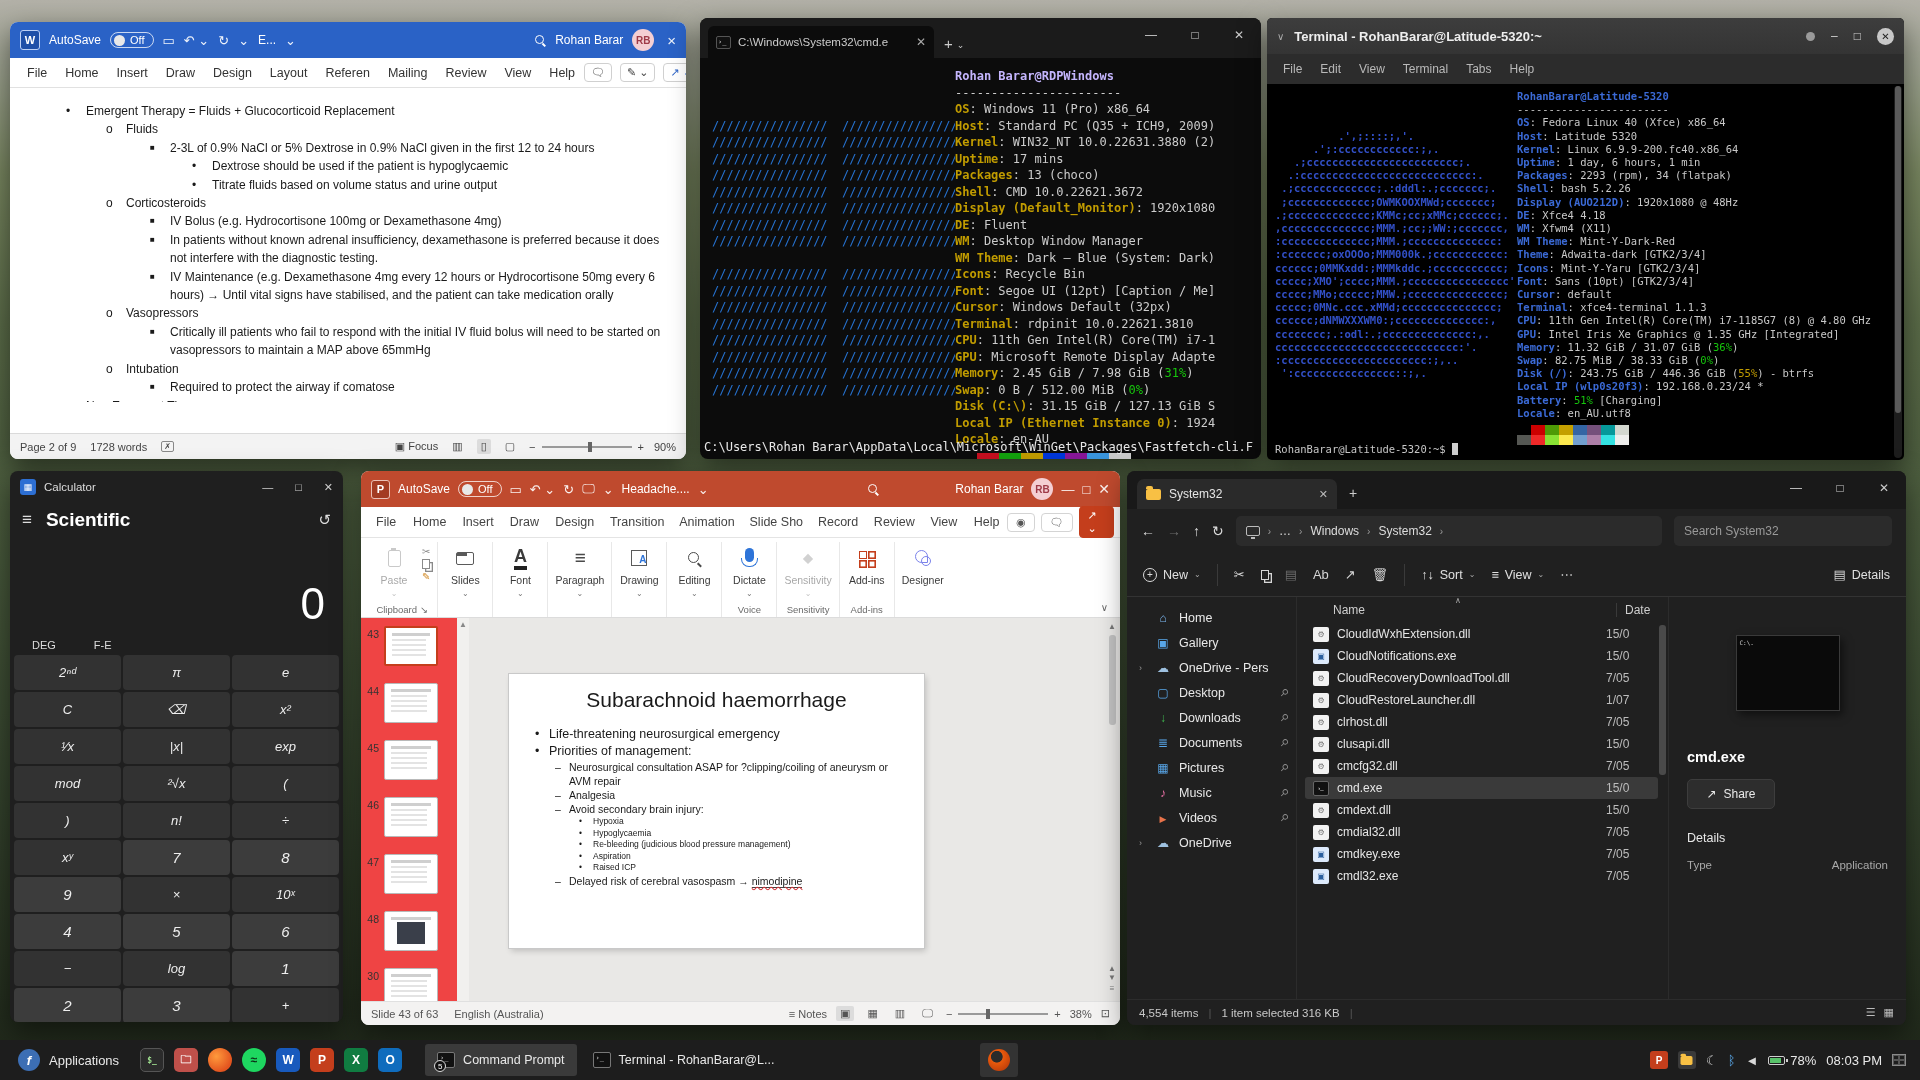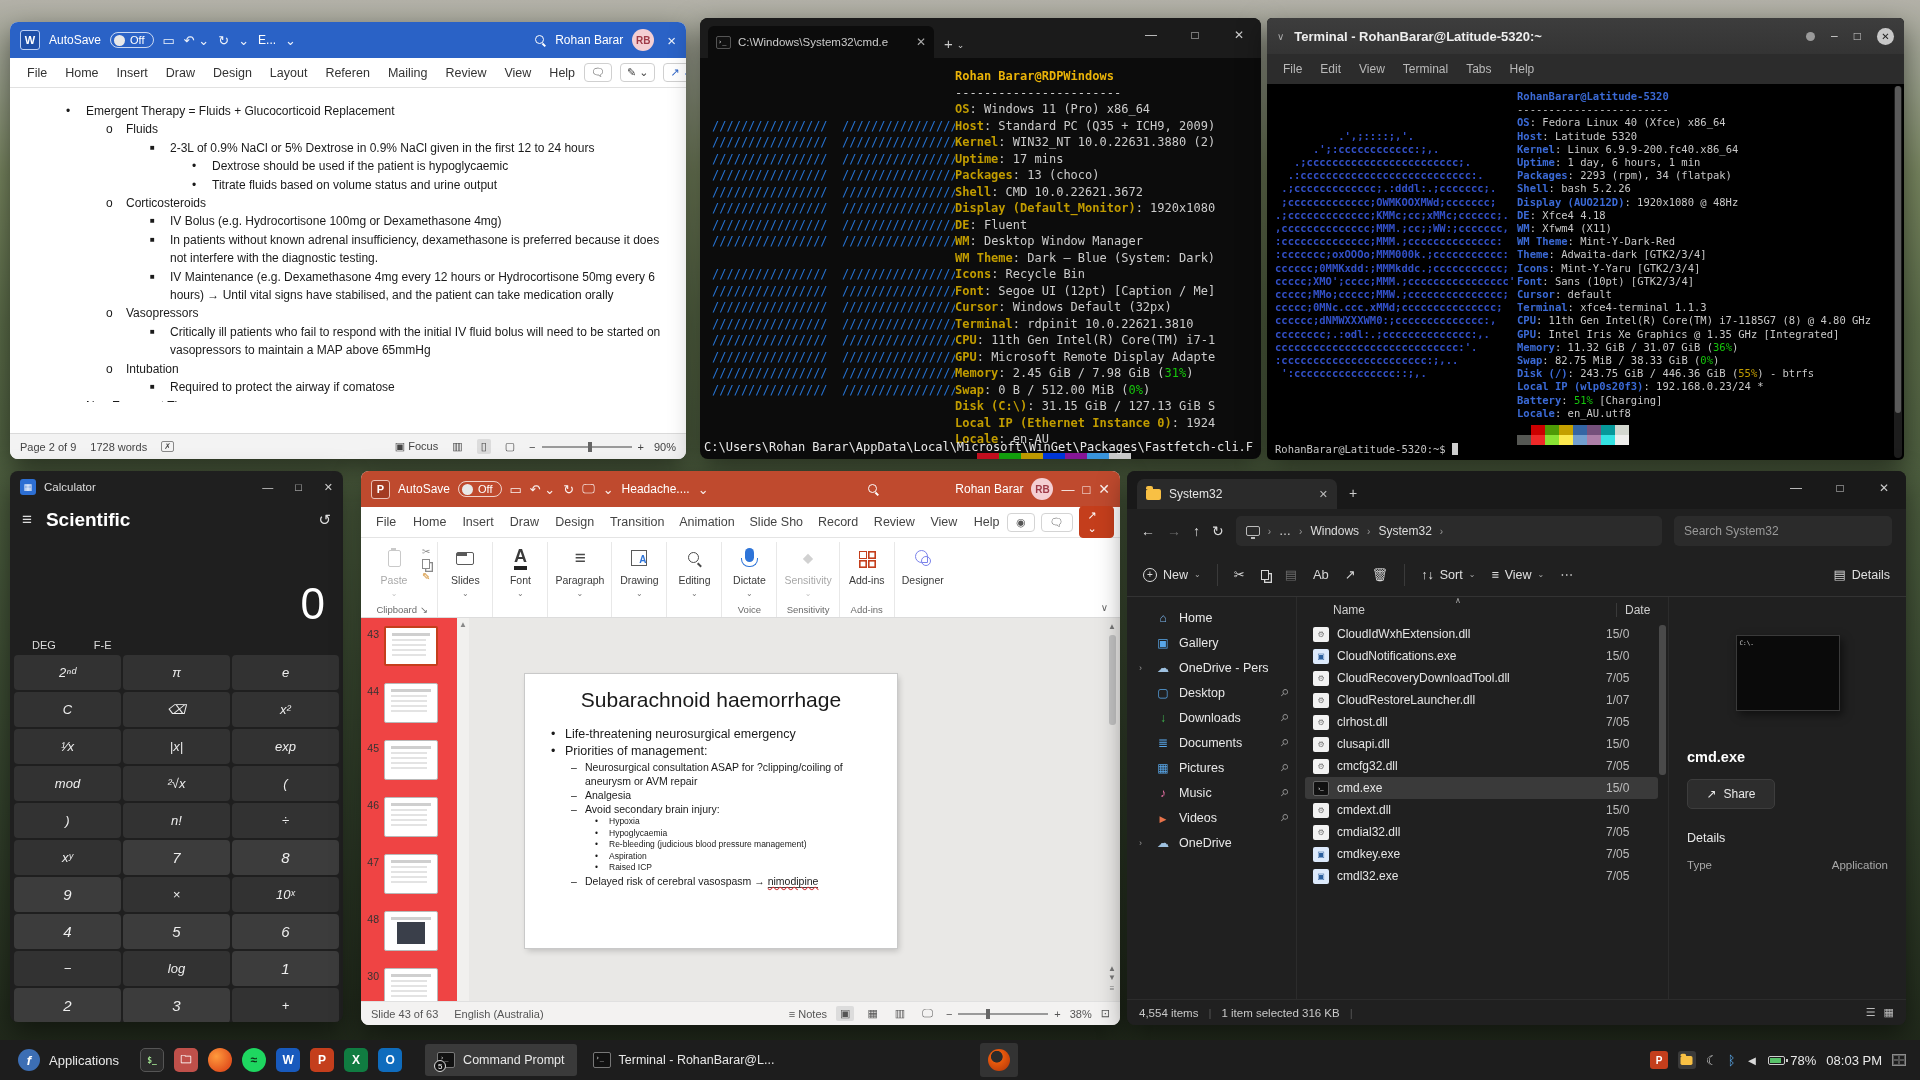--- a/index.html
+++ b/index.html
@@ -53,21 +53,21 @@
   .cmd-controls { margin-left:auto; display:flex; align-self:flex-start; }
   .wc { width:44px; height:34px; display:flex; align-items:center; justify-content:center; color:#ccc; font-size:12px; }
   .cmd-body { position:relative; height:401px; font-family:"DejaVu Sans Mono",monospace; font-size:12px; line-height:16.5px; color:#ccc; padding:10px 0 0 12px; }
   .ff-cols { display:flex; }
   .cmd-logo { color:#2673d2; white-space:pre; width:243px; flex:0 0 243px; }
   .ff-line { white-space:pre; overflow:hidden; }
   .ff-key { color:#c19c00; font-weight:bold; }
   .term .ff-key { color:#3b6ad6; }
   .ff-pct[data-c="g"]{ color:#16c60c; }
   .ff-pct[data-c="y"]{ color:#c19c00; }
-  .ff-title { color:#eab308; font-weight:bold; }
+  .ff-title { color:#c4b5fd; font-weight:bold; }
   .term .ff-title { color:#3b6ad6; }
   .palette { display:flex; margin-top:5px; }
   .palette.second { margin-top:0; }
   .sw { width:22px; height:11px; }
   .term .sw { width:14px; height:10px; }
   .cmd-path { position:absolute; left:4px; bottom:4px; color:#e8e8e8; white-space:nowrap; }
 
   
   .win-term { left:1267px; top:18px; width:637px; height:442px; background:#000; border-radius:5px; }
   .term-tb { height:36px; background:linear-gradient(#3d3d3d,#343434); display:flex; align-items:center; color:#eee; padding:0 10px; gap:10px; }
@@ -148,21 +148,21 @@
   .ppt-thumbs { width:96px; background:#ef4444; padding:8px 2px 0 4px; font-size:10.5px; color:#333; overflow:hidden; }
   .thumb-row { display:flex; gap:5px; margin-bottom:17px; align-items:flex-start; }
   .thumb-row .n { width:14px; text-align:right; padding-top:2px; }
   .thumb-box { width:54px; height:40px; background:#fff; border:1px solid #b9b9b9; border-radius:2px; position:relative; }
   .thumb-row.selected .thumb-box { border:2px solid #c43e1c; }
   .thumb-box::before { content:""; position:absolute; left:6px; right:6px; top:5px; height:3px; background:#cfcfcf; }
   .thumb-box::after { content:""; position:absolute; left:6px; right:10px; top:11px; height:18px; background:repeating-linear-gradient(#e3e3e3 0 2px, #fff 2px 5px); }
   .thumb-box[data-kind="image"]::after { background:#3a3f4a; left:12px; right:12px; top:10px; height:22px; }
   .ppt-thumb-scroll { width:12px; background:#f1f0ee; color:#888; font-size:8px; text-align:center; padding-top:2px; }
   .ppt-canvas { flex:1; background:#e9e8e6; position:relative; }
-  .slide { position:absolute; left:56px; top:56px; width:372px; height:274px; background:#fff; box-shadow:0 0 0 1px #c9c9c9, 2px 3px 6px rgba(0,0,0,.18); padding:14px 18px 0 18px; }
+  .slide { position:absolute; left:40px; top:56px; width:415px; height:274px; background:#fff; box-shadow:0 0 0 1px #c9c9c9, 2px 3px 6px rgba(0,0,0,.18); padding:14px 18px 0 18px; }
   .slide-title { text-align:center; font-size:21px; color:#1a1a1a; margin-bottom:14px; }
   .sl-item { display:flex; color:#1a1a1a; }
   .sl-item .blt { flex:0 0 14px; }
   .sl-item[data-level="1"] { font-size:12.5px; line-height:17px; padding-left:8px; }
   .sl-item[data-level="2"] { font-size:10.5px; line-height:14px; padding-left:28px; }
   .sl-item[data-level="3"] { font-size:8.5px; line-height:11.5px; padding-left:52px; }
   .sl-item .wavy { text-decoration:underline; text-decoration-style:wavy; text-decoration-color:#d13438; border-bottom:1px solid #444; }
   .ppt-vscroll { position:absolute; right:2px; top:4px; bottom:8px; width:12px; display:flex; flex-direction:column; align-items:center; color:#777; font-size:8px; }
   .ppt-vscroll .vthumb { width:7px; height:90px; background:#c2c2c2; border-radius:3px; margin:4px 0 auto 0; }
   .ppt-status { height:24px; background:#f3f2f1; border-top:1px solid #e0e0e0; display:flex; align-items:center; font-size:11px; color:#555; padding:0 10px; gap:16px; position:absolute; bottom:0; left:0; right:0; }

